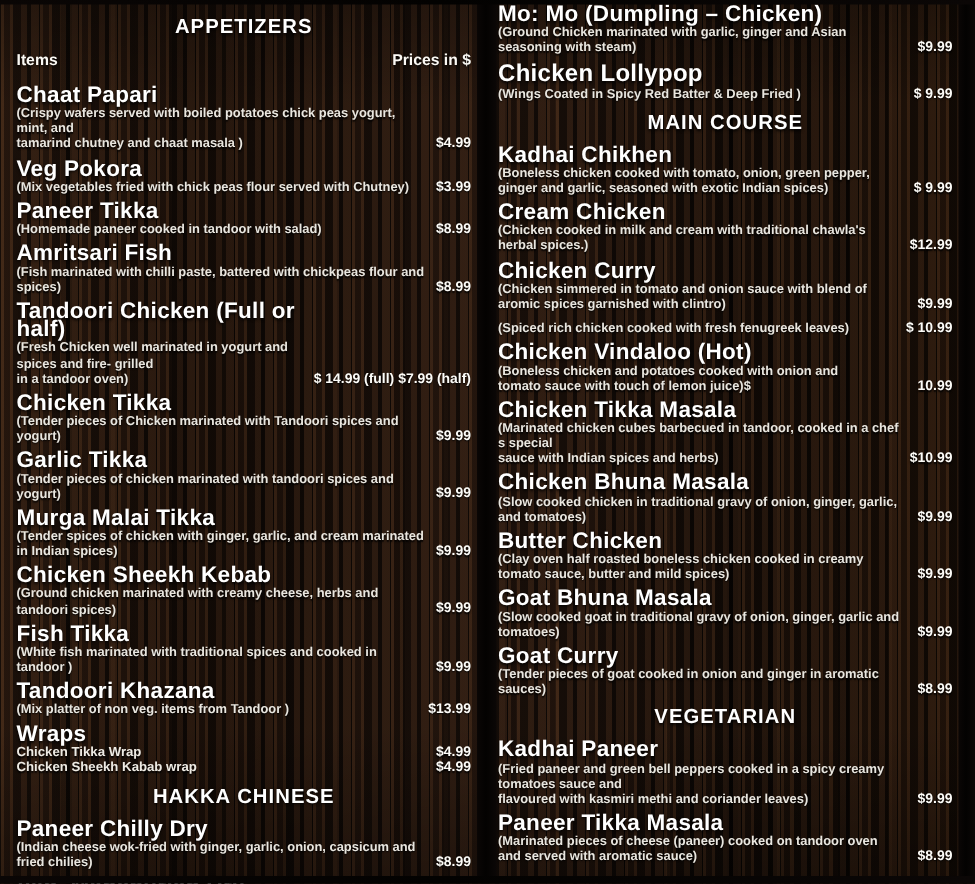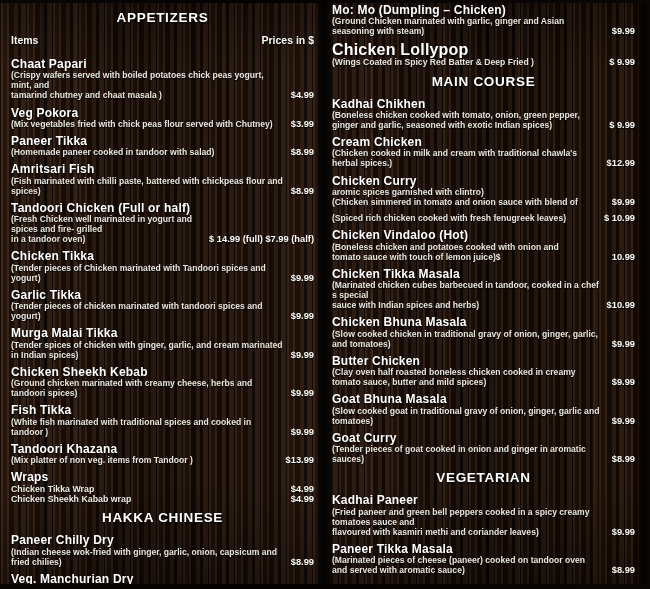--- a/index.html
+++ b/index.html
@@ -41,21 +41,21 @@
   .section-title{
     text-align:center;font-weight:bold;font-size:13.5px;line-height:15px;
     letter-spacing:.7px;color:#ffffff;margin:5px 0 9px 0;
     text-shadow:0 1px 2px rgba(0,0,0,.9);
   }
   .colhead{display:flex;justify-content:space-between;font-weight:bold;
     font-size:10.5px;line-height:12px;margin:1px 0 12px 0;color:#fbf9f4;
     text-shadow:0 1px 2px rgba(0,0,0,.9);gap:25px;}
   .item{display:flex;align-items:flex-end;margin-bottom:6px;}
   .item-main{flex:1;min-width:0;}
-  .item-name{font-weight:bold;font-size:12px;line-height:12.3px;
+  .item-name{font-weight:bold;font-size:15px;line-height:12.3px;
     letter-spacing:.2px;color:#ffffff;text-shadow:0 1px 2px rgba(0,0,0,.9);}
   .item-name.big{font-size:16px;line-height:15px;}
   .item-desc{font-weight:bold;font-size:8.6px;line-height:10.1px;color:#e9e6df;
     text-shadow:0 1px 1px rgba(0,0,0,.9);}
   .item-price{font-weight:bold;font-size:9.3px;line-height:10.2px;white-space:nowrap;
     margin-left:6px;color:#fdfcf8;text-shadow:0 1px 1px rgba(0,0,0,.9);}
   .subline{display:flex;justify-content:space-between;align-items:baseline;}
   .sub-text{font-weight:bold;font-size:8.8px;line-height:10.4px;color:#eeebe4;
     text-shadow:0 1px 1px rgba(0,0,0,.9);}
 </style>
@@ -204,22 +204,22 @@
       <div class="item">
         <div class="item-main">
           <div class="item-name">Cream Chicken</div>
           <div class="item-desc">(Chicken cooked in milk and cream with traditional chawla's herbal spices.)</div>
         </div>
         <div class="item-price">$12.99</div>
       </div>
       <div class="item">
         <div class="item-main">
           <div class="item-name">Chicken Curry</div>
+          <div class="item-desc">(Chicken simmered in tomato and onion sauce with blend of</div>
           <div class="item-desc">aromic spices garnished with clintro)</div>
-          <div class="item-desc">(Chicken simmered in tomato and onion sauce with blend of</div>
         </div>
         <div class="item-price">$9.99</div>
       </div>
       <div class="item">
         <div class="item-main">
           <div class="item-desc">(Spiced rich chicken cooked with fresh fenugreek leaves)</div>
         </div>
         <div class="item-price">$ 10.99</div>
       </div>
       <div class="item">

